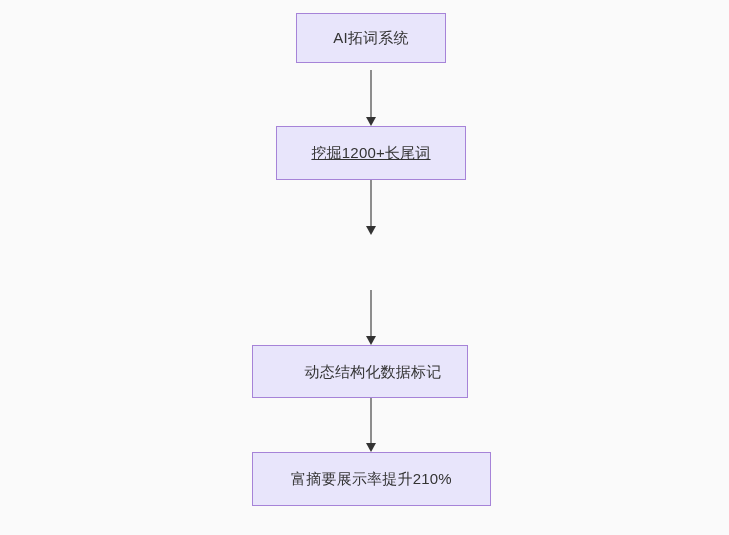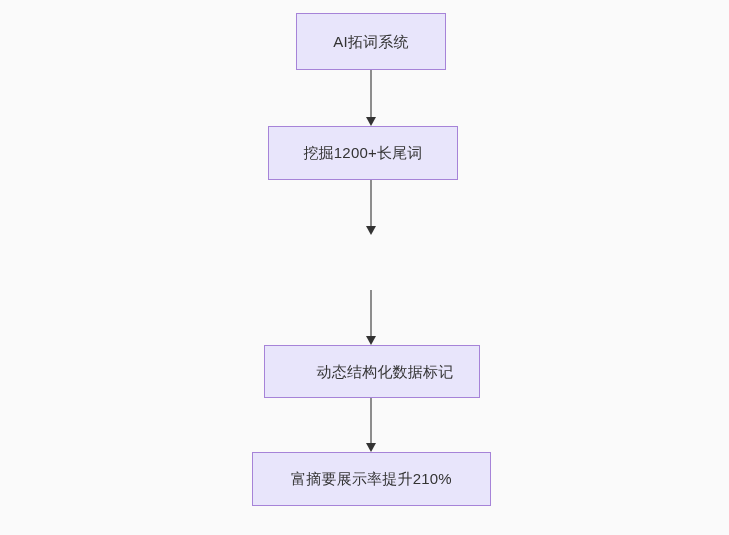--- a/index.html
+++ b/index.html
@@ -54,45 +54,45 @@
     border-right: 5.5px solid transparent;
     border-top: 9px solid #333333;
     margin-top: -1px;
   }
 </style>
 </head>
 <body>
 
 <div id="flowchart">
 
-  <div class="node" style="left:296px; top:13px; width:150px; height:57px;">
+  <div class="node" style="left:296px; top:13px; width:150px; height:50px;">
     <span class="node-label">AI拓词系统</span>
   </div>
 
   <div class="connector" style="left:361px; top:70px; height:56px;">
     <div class="line"></div>
     <div class="head"></div>
   </div>
 
-  <div class="node" style="left:268px; top:126px; width:190px; height:54px;">
+  <div class="node" style="left:276px; top:126px; width:190px; height:54px;text-decoration:underline;">
     <span class="node-label">挖掘1200+长尾词</span>
   </div>
 
   <div class="connector" style="left:361px; top:180px; height:55px;">
     <div class="line"></div>
     <div class="head"></div>
   </div>
 
 
   <div class="connector" style="left:361px; top:290px; height:55px;">
     <div class="line"></div>
     <div class="head"></div>
   </div>
 
-  <div class="node" style="left:264px; top:345px; width:216px; height:53px;padding-left:26px;">
+  <div class="node" style="left:252px; top:345px; width:216px; height:53px;padding-left:26px;">
     <span class="node-label">动态结构化数据标记</span>
   </div>
 
   <div class="connector" style="left:361px; top:398px; height:54px;">
     <div class="line"></div>
     <div class="head"></div>
   </div>
 
   <div class="node" style="left:252px; top:452px; width:239px; height:54px;">
     <span class="node-label">富摘要展示率提升210%</span>

